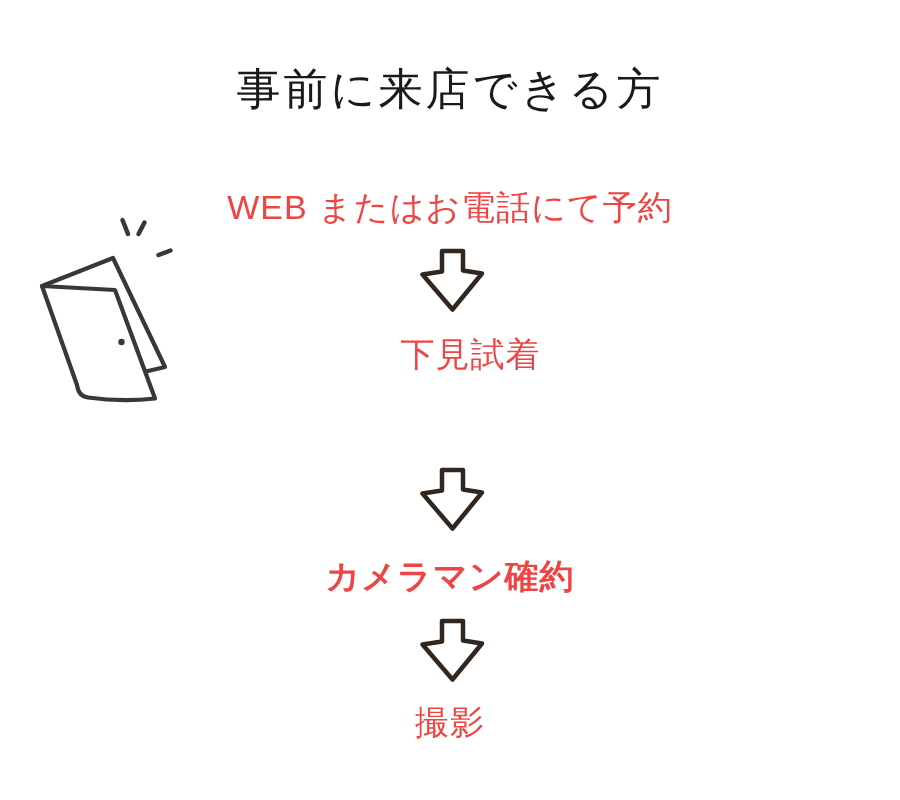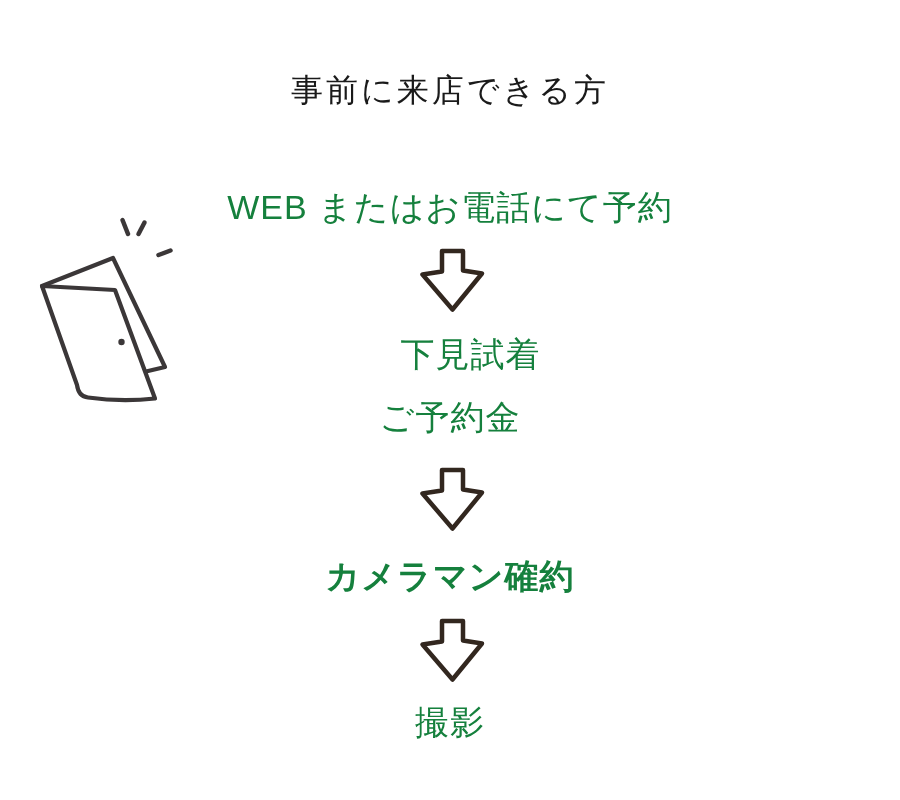--- a/index.html
+++ b/index.html
@@ -19,36 +19,36 @@
     font-family: "Liberation Sans", "DejaVu Sans", sans-serif;
     color: var(--text);
   }
   .page-title {
     position: absolute;
     left: 0; right: 0;
     top: 54px;
     height: 72px;
     line-height: 72px;
     text-align: center;
-    font-family: Liberation Sans, sans-serif;
-    font-size: 32px;
+    font-family: Liberation Serif, serif;
+    font-size: 44px;
     font-weight: 500;
     letter-spacing: 3px;
     color: #1a1a1a;
     white-space: nowrap;
   }
   .flow-line {
     position: absolute;
     left: 0; right: 0;
     height: 44px;
     line-height: 44px;
     text-align: center;
     font-size: 34px;
     letter-spacing: 1px;
-    color: #15803d;
+    color: #ef4444;
     white-space: nowrap;
   }
   .line-reserve      { top: 185px; }
   .line-fitting      { top: 332px; margin-left: 41px; }
   .line-deposit      { top: 395px; }
   .line-photographer { top: 554px; font-weight: bold; }
   .line-shoot        { top: 703px; font-family: Liberation Mono, monospace; }
 
   .arrow-wrap {
     position: absolute;
@@ -116,21 +116,20 @@
   <div class="flow-line line-reserve">WEB またはお電話にて予約</div>
 
   <div class="arrow-wrap arrow-1">
     <svg viewBox="0 0 66 66" xmlns="http://www.w3.org/2000/svg" aria-hidden="true">
       <path d="M 23,3 L 44,3 L 44,22.5 L 63,25.5 L 33.5,61.5 L 3.5,26.5 L 23,23.5 Z"></path>
     </svg>
   </div>
 
   <div class="flow-line line-fitting">下見試着</div>
 
-  <div class="flow-line line-deposit">ご予約金</div>
 
   <div class="arrow-wrap arrow-2">
     <svg viewBox="0 0 66 66" xmlns="http://www.w3.org/2000/svg" aria-hidden="true">
       <path d="M 23,3 L 44,3 L 44,22.5 L 63,25.5 L 33.5,61.5 L 3.5,26.5 L 23,23.5 Z"></path>
     </svg>
   </div>
 
   <div class="flow-line line-photographer">カメラマン確約</div>
 
   <div class="arrow-wrap arrow-3">

